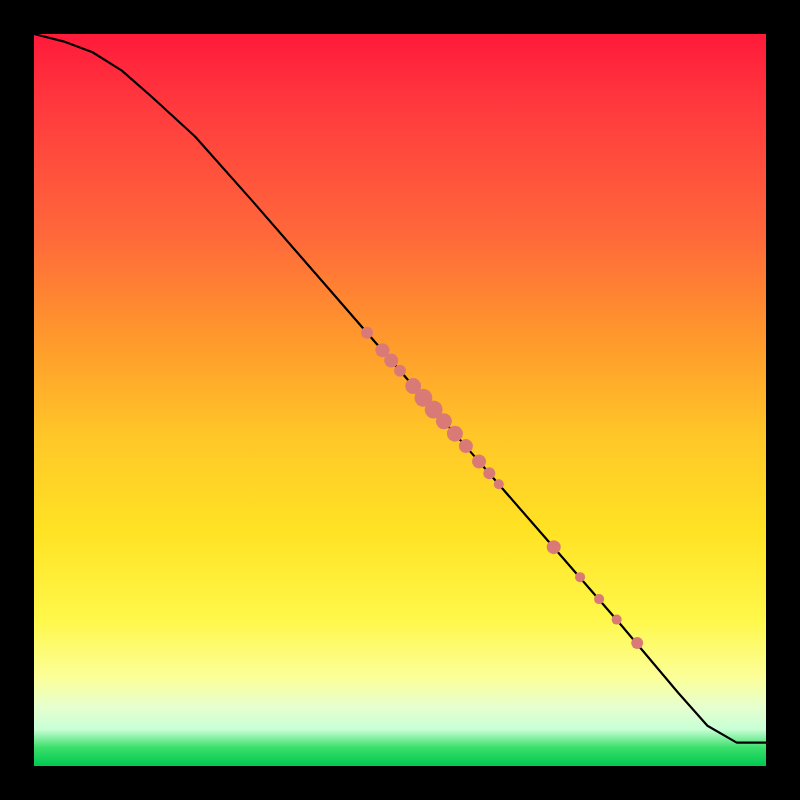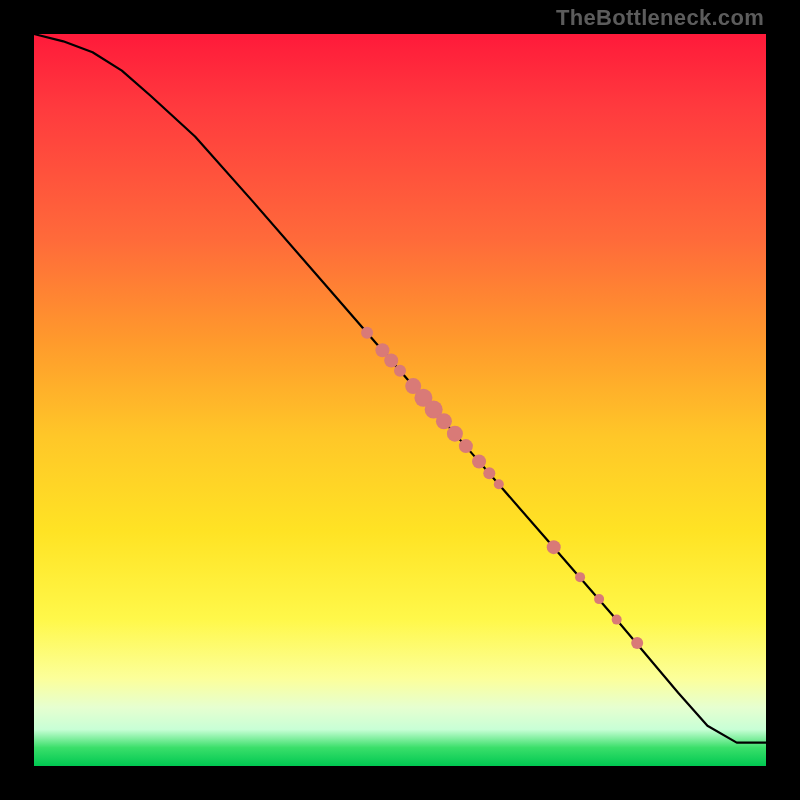--- a/index.html
+++ b/index.html
@@ -67,21 +67,20 @@
   }
   .pt {
     fill: #d97a77;
     stroke: none;
   }
 </style>
 </head>
 <body>
 
 <div class="frame">
-  <div class="watermark">TheBottleneck.com</div>
 
   <div class="plot">
     <svg class="curve" viewBox="0 0 732 732">
       <path id="curve-path" class="line" d="M0.00 0.00 L29.28 7.32 L58.56 18.30 L87.84 36.60 L117.12 62.22 L161.04 102.48 L219.60 168.36 L292.80 252.54 L366.00 336.72 L439.20 420.90 L512.40 505.08 L585.60 589.26 L644.16 658.80 L673.44 691.74 L702.72 708.58 L732.00 708.58"></path>
       <g id="points">
           <circle cx="333.06" cy="298.66" r="6.0" class="pt"></circle>
           <circle cx="348.43" cy="316.22" r="7.0" class="pt"></circle>
           <circle cx="357.22" cy="326.47" r="7.0" class="pt"></circle>
           <circle cx="366.00" cy="336.72" r="6.0" class="pt"></circle>
           <circle cx="379.18" cy="352.09" r="8.0" class="pt"></circle>

